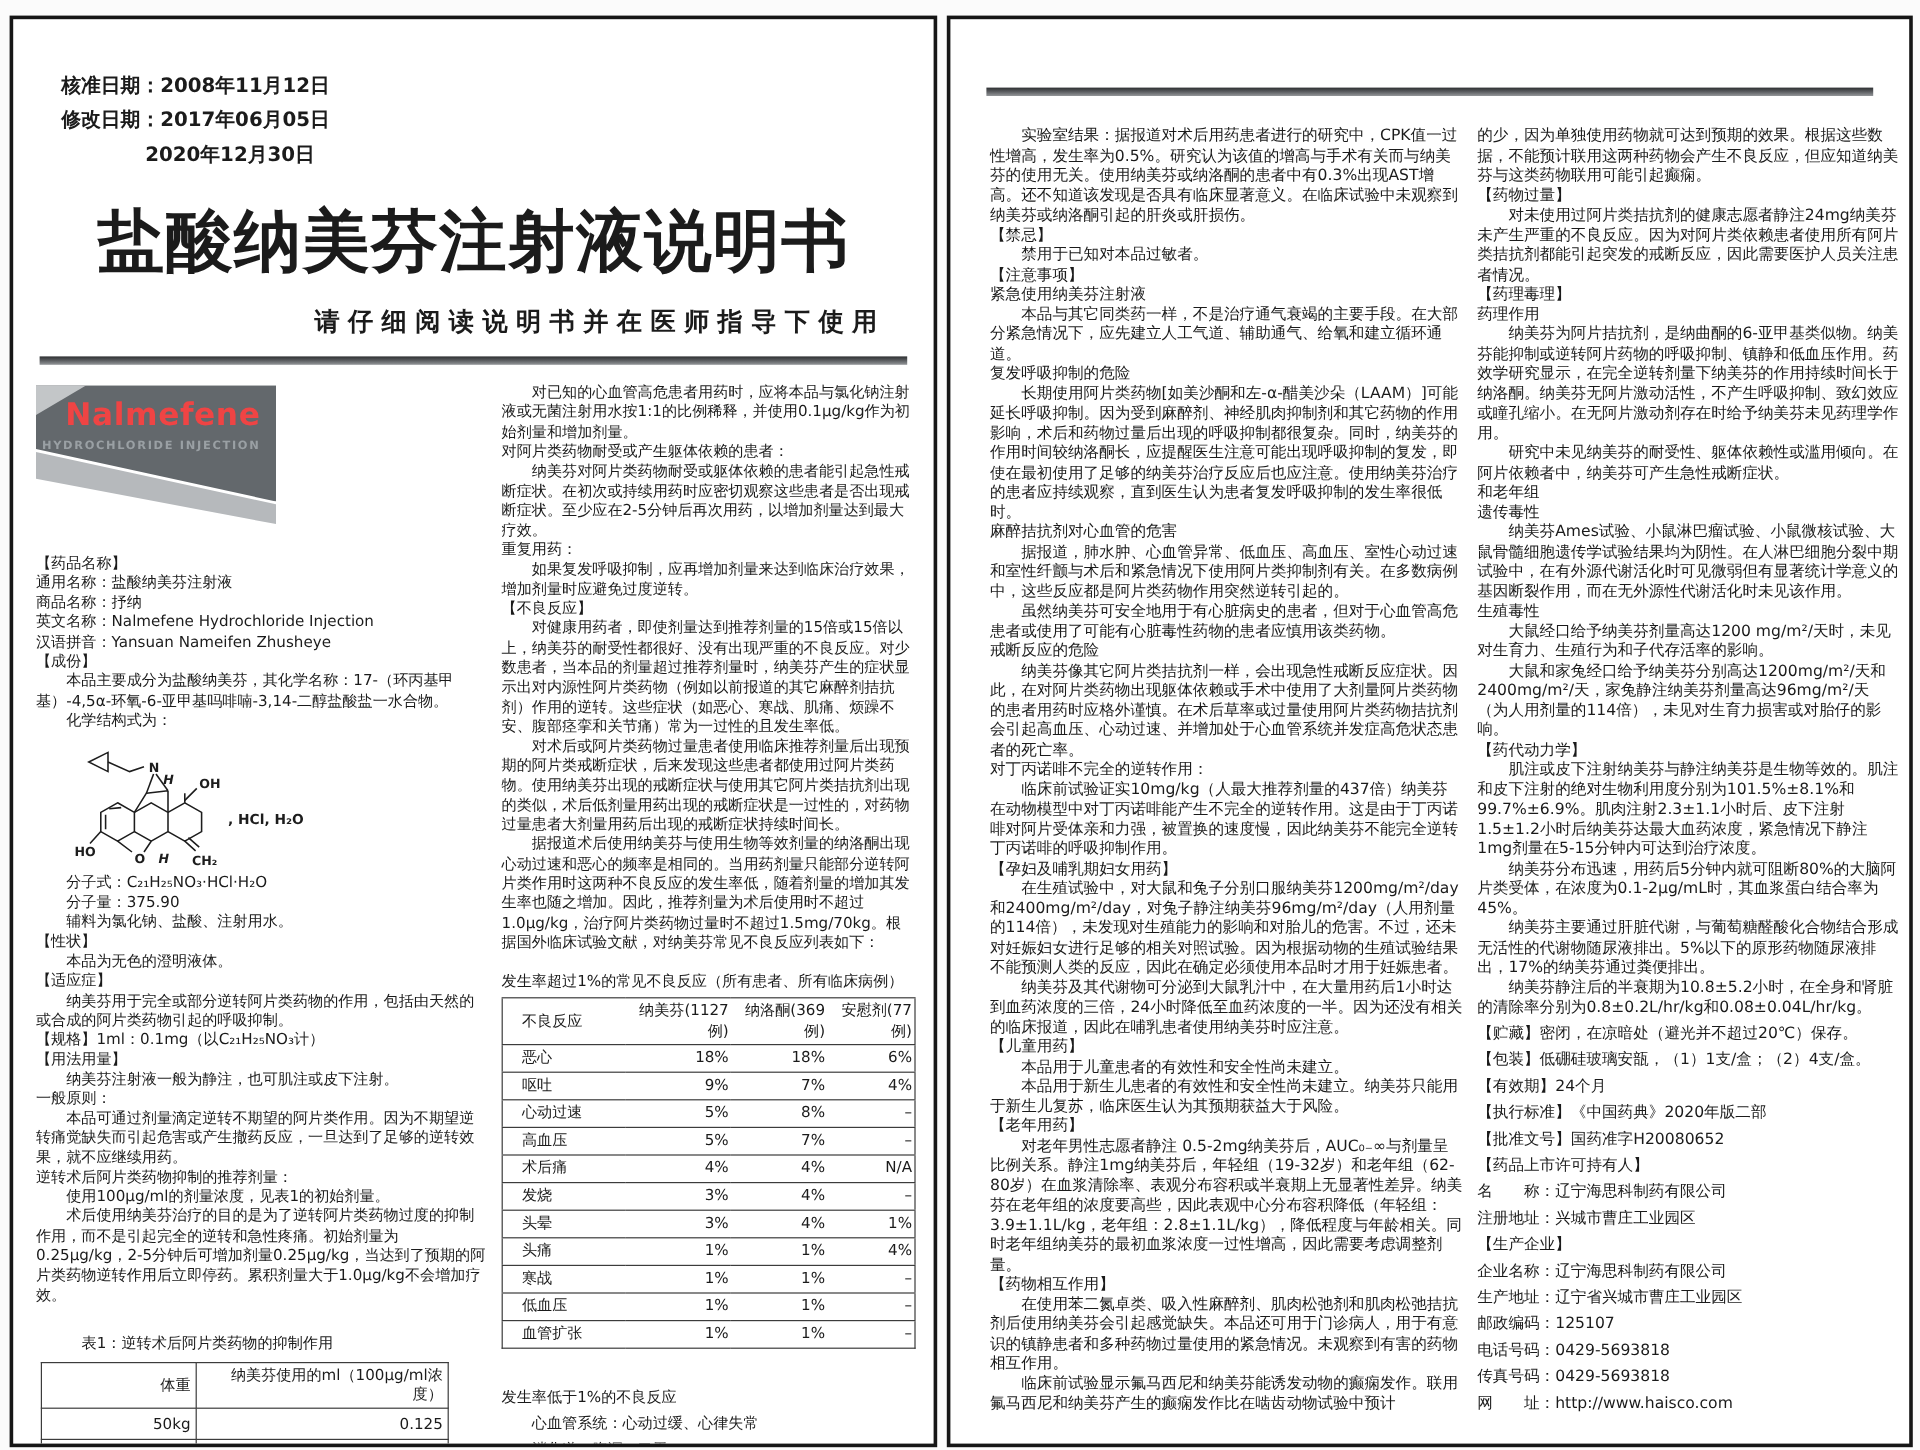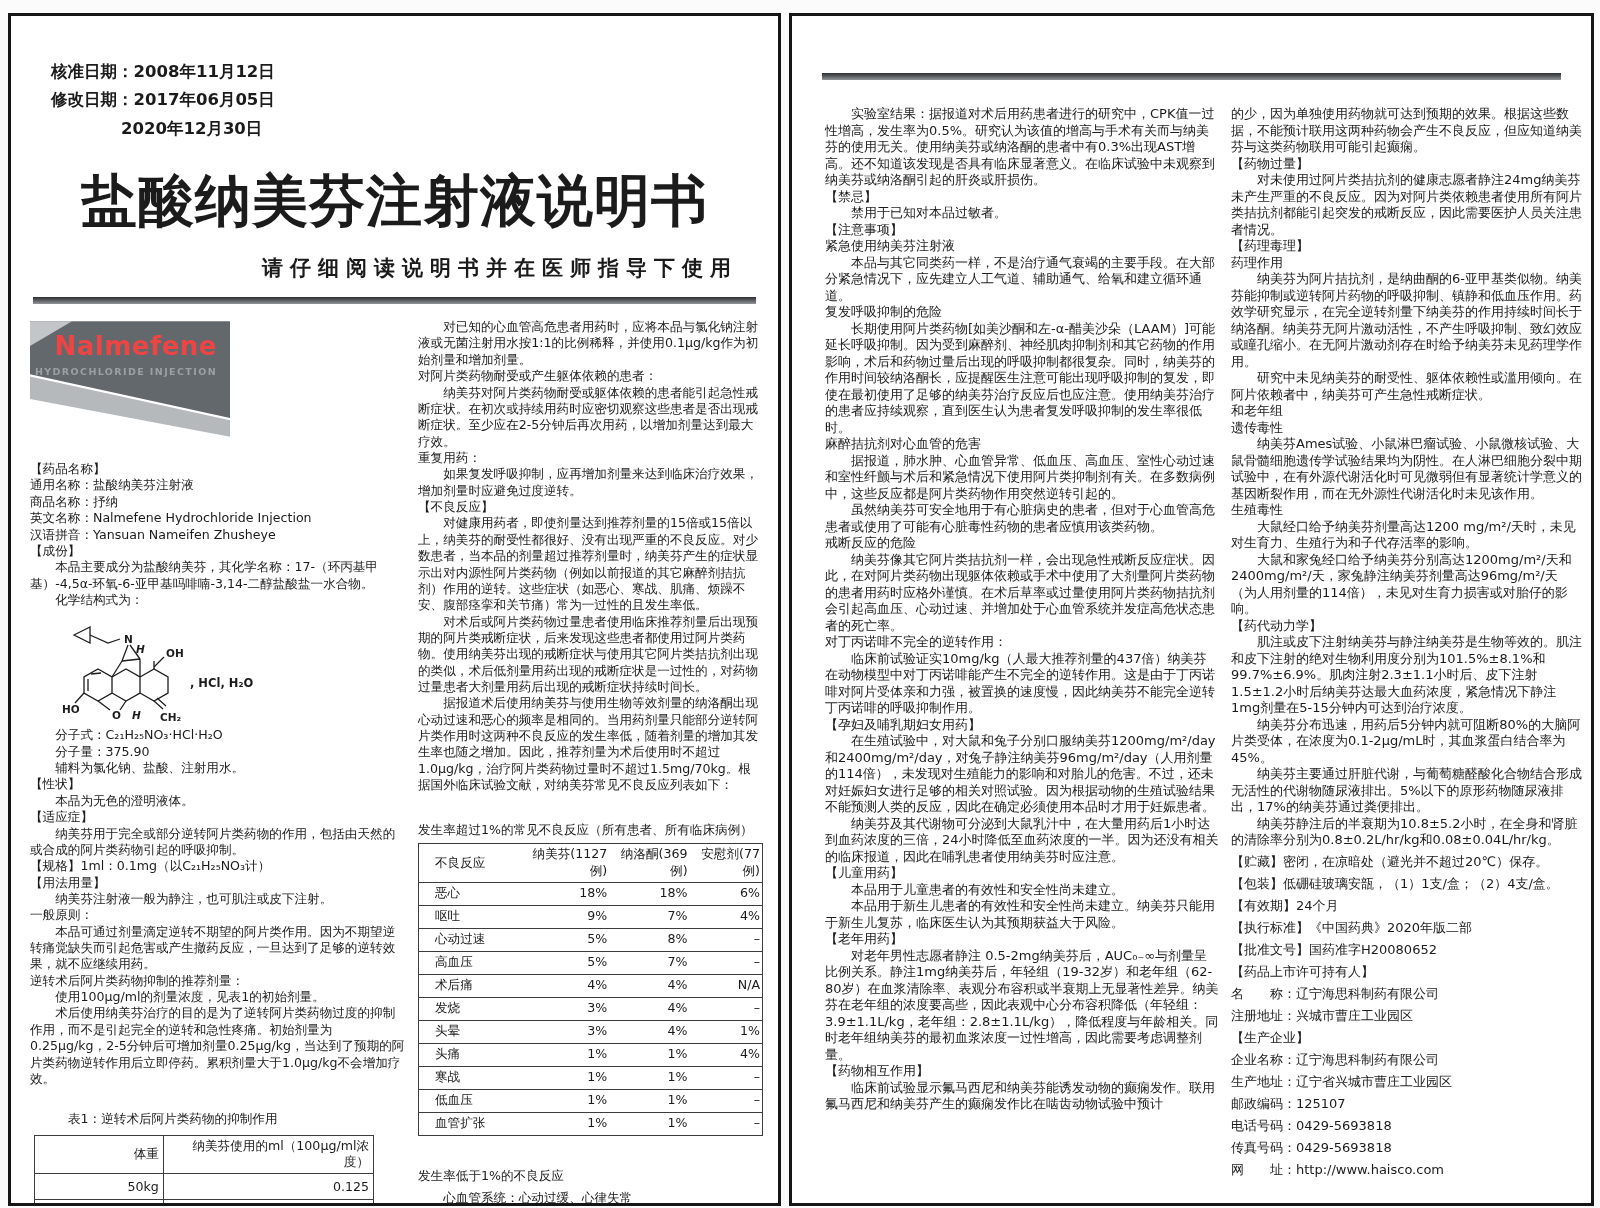--- a/index.html
+++ b/index.html
@@ -45,21 +45,21 @@
   .chem-txt{font-size:10.5px;font-weight:bold;fill:#1d1d1d}
   .chem-salt{font-size:11.5px;font-weight:bold;fill:#1d1d1d}
 
   
   .tbl-caption{margin:24px 0 7px 38px}
   table{border-collapse:collapse}
   td,th{font-weight:normal;font-size:12.6px;padding:2.5px 4px;text-align:right;color:#1b1b1b}
   #weight-table{width:340px;border:1.6px solid #3c3c3c;margin-left:4px}
   #weight-table td,#weight-table th{border:1px solid #3c3c3c;height:20px}
   #weight-table .w-col1{width:38%}
-  .adv-intro{margin-top:28px}
+  .adv-intro{margin-top:16px}
   #adv-table{width:345px;border:1.6px solid #3c3c3c;margin-top:5px}
   #adv-table td,#adv-table th{border-top:1px solid #3c3c3c;padding:2.5px 2px;height:17px}
   #adv-table td:first-child,#adv-table th:first-child{text-align:left;padding-left:16px;width:84px}
   .gap-top{margin-top:32px}
   .spread2 .blk{margin-top:6px}
 
   
   .rp-bar{margin:57px 30px 0}
   .rp-cols{display:flex;gap:12px;padding:26px 0 0 33px;align-items:flex-start}
   .rcol{font-size:13px;line-height:1.27}
@@ -299,20 +299,21 @@
         <div class="blk p">临床前试验证实10mg/kg（人最大推荐剂量的437倍）纳美芬在动物模型中对丁丙诺啡能产生不完全的逆转作用。这是由于丁丙诺啡对阿片受体亲和力强，被置换的速度慢，因此纳美芬不能完全逆转丁丙诺啡的呼吸抑制作用。</div>
         <div class="blk sec">【孕妇及哺乳期妇女用药】</div>
         <div class="blk p">在生殖试验中，对大鼠和兔子分别口服纳美芬1200mg/m²/day和2400mg/m²/day，对兔子静注纳美芬96mg/m²/day（人用剂量的114倍），未发现对生殖能力的影响和对胎儿的危害。不过，还未对妊娠妇女进行足够的相关对照试验。因为根据动物的生殖试验结果不能预测人类的反应，因此在确定必须使用本品时才用于妊娠患者。</div>
         <div class="blk p">纳美芬及其代谢物可分泌到大鼠乳汁中，在大量用药后1小时达到血药浓度的三倍，24小时降低至血药浓度的一半。因为还没有相关的临床报道，因此在哺乳患者使用纳美芬时应注意。</div>
         <div class="blk sec">【儿童用药】</div>
         <div class="blk p">本品用于儿童患者的有效性和安全性尚未建立。</div>
         <div class="blk p">本品用于新生儿患者的有效性和安全性尚未建立。纳美芬只能用于新生儿复苏，临床医生认为其预期获益大于风险。</div>
         <div class="blk sec">【老年用药】</div>
         <div class="blk p">对老年男性志愿者静注 0.5-2mg纳美芬后，AUC₀₋∞与剂量呈比例关系。静注1mg纳美芬后，年轻组（19-32岁）和老年组（62-80岁）在血浆清除率、表观分布容积或半衰期上无显著性差异。纳美芬在老年组的浓度要高些，因此表观中心分布容积降低（年轻组：3.9±1.1L/kg，老年组：2.8±1.1L/kg），降低程度与年龄相关。同时老年组纳美芬的最初血浆浓度一过性增高，因此需要考虑调整剂量。</div>
         <div class="blk sec">【药物相互作用】</div>
+        <div class="blk p">在使用苯二氮卓类、吸入性麻醉剂、肌肉松弛剂和肌肉松弛拮抗剂后使用纳美芬会引起感觉缺失。本品还可用于门诊病人，用于有意识的镇静患者和多种药物过量使用的紧急情况。未观察到有害的药物相互作用。</div>
         <div class="blk p">临床前试验显示氟马西尼和纳美芬能诱发动物的癫痫发作。联用氟马西尼和纳美芬产生的癫痫发作比在啮齿动物试验中预计</div>
       </div>
     <div class="rcol rcol-2">
       <div>
           <div class="blk h">的少，因为单独使用药物就可达到预期的效果。根据这些数据，不能预计联用这两种药物会产生不良反应，但应知道纳美芬与这类药物联用可能引起癫痫。</div>
           <div class="blk sec">【药物过量】</div>
           <div class="blk p">对未使用过阿片类拮抗剂的健康志愿者静注24mg纳美芬未产生严重的不良反应。因为对阿片类依赖患者使用所有阿片类拮抗剂都能引起突发的戒断反应，因此需要医护人员关注患者情况。</div>
           <div class="blk sec">【药理毒理】</div>
           <div class="blk h">药理作用</div>
           <div class="blk p">纳美芬为阿片拮抗剂，是纳曲酮的6-亚甲基类似物。纳美芬能抑制或逆转阿片药物的呼吸抑制、镇静和低血压作用。药效学研究显示，在完全逆转剂量下纳美芬的作用持续时间长于纳洛酮。纳美芬无阿片激动活性，不产生呼吸抑制、致幻效应或瞳孔缩小。在无阿片激动剂存在时给予纳美芬未见药理学作用。</div>

